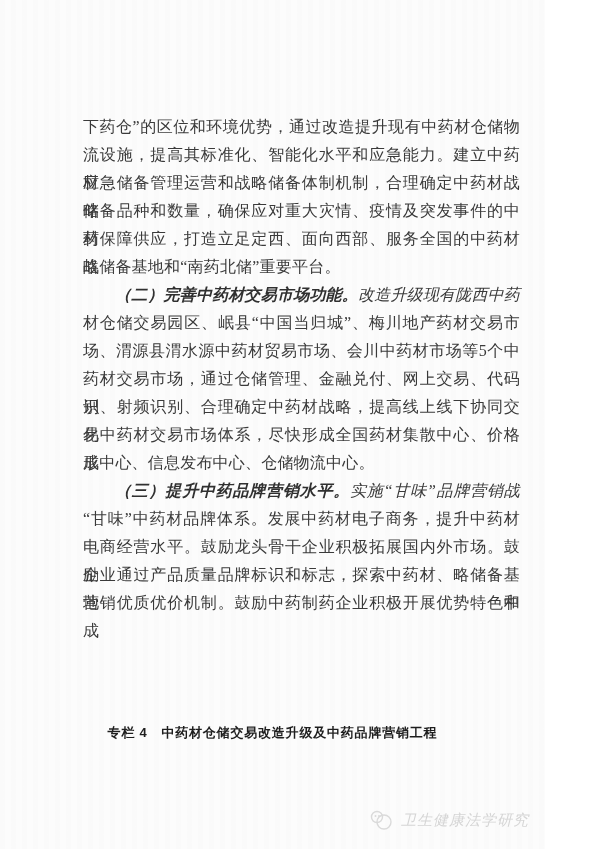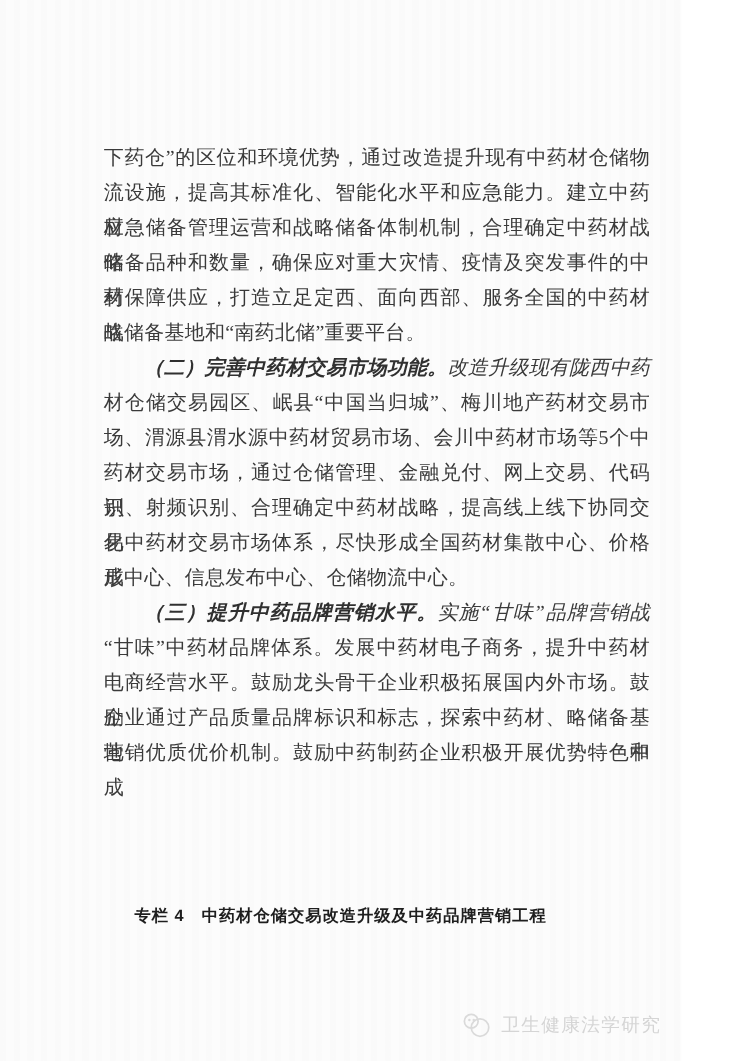--- a/index.html
+++ b/index.html
@@ -55,20 +55,21 @@
   }
 
   .watermark {
     position: absolute;
     top: 809px;
     right: 16px;
     display: flex;
     align-items: center;
     gap: 6px;
     color: #d5d5d5;
+    font-style: italic;
   }
   .wm-icon { display: inline-flex; }
   .wm-text {
     font-family: "Liberation Sans", "DejaVu Sans", sans-serif;
     font-size: 15px;
     letter-spacing: 1px;
     color: #d5d5d5;
   }
 </style>
 </head>

